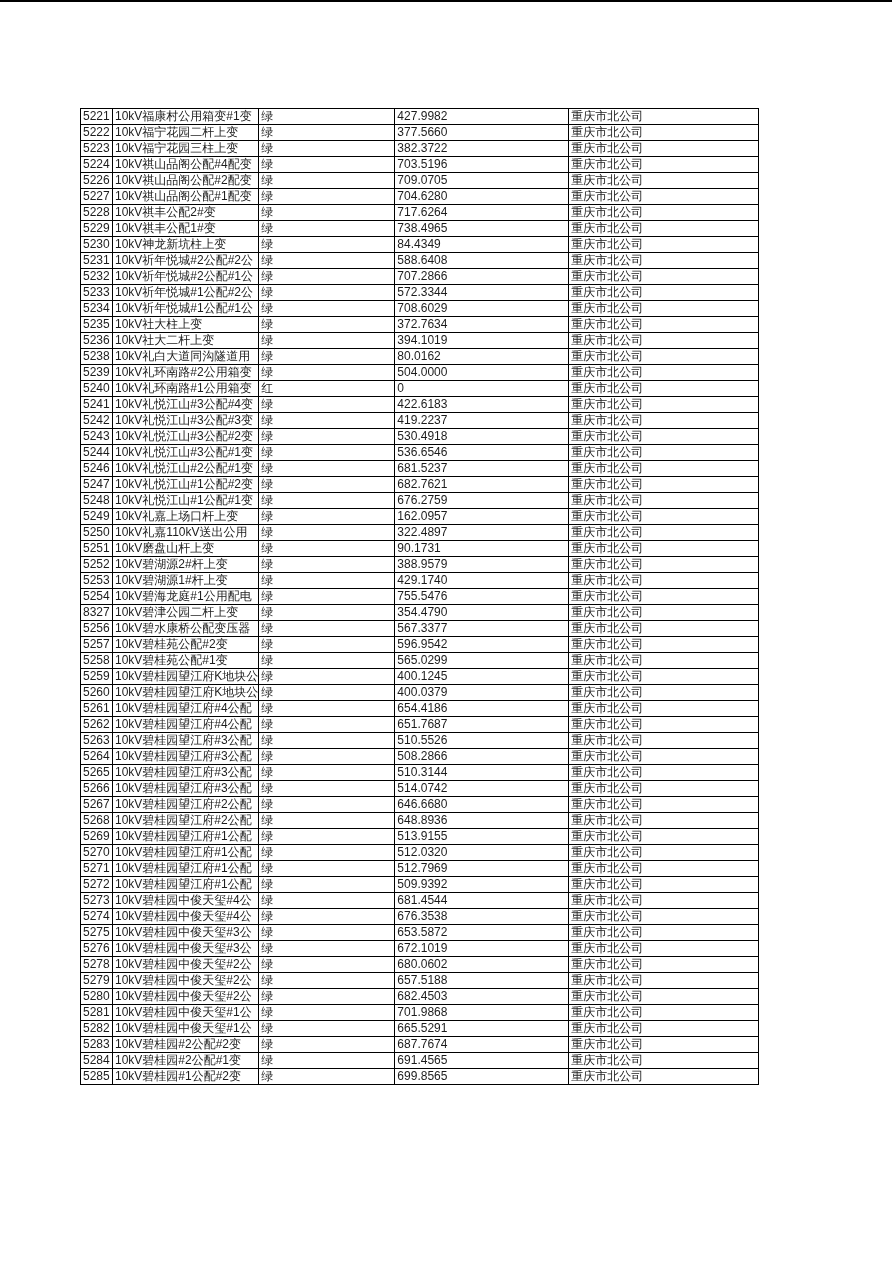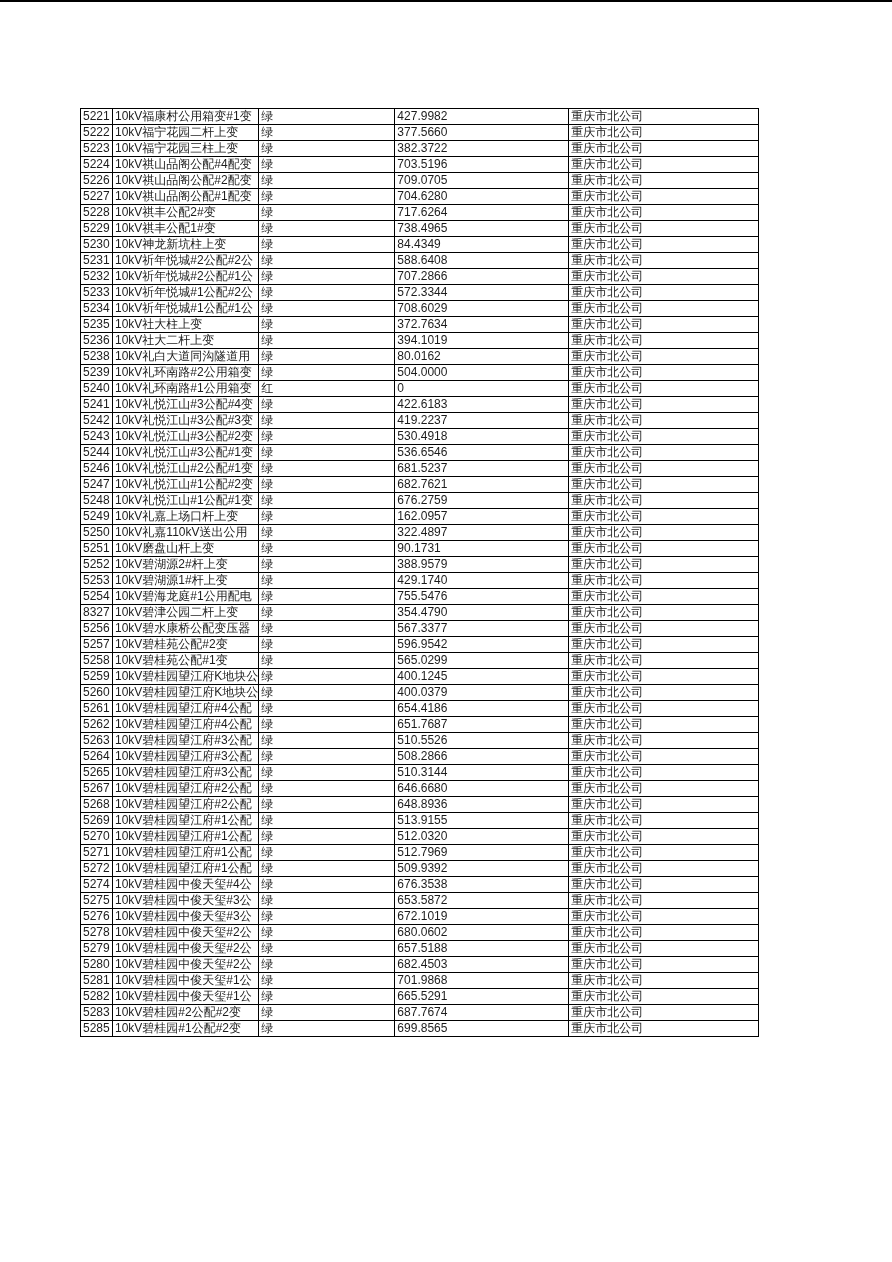--- a/index.html
+++ b/index.html
@@ -340,20 +340,27 @@
         <td class="c4">重庆市北公司</td>
       </tr>
       <tr>
         <td class="c0">5265</td>
         <td class="c1">10kV碧桂园望江府#3公配</td>
         <td class="c2">绿</td>
         <td class="c3">510.3144</td>
         <td class="c4">重庆市北公司</td>
       </tr>
       <tr>
+        <td class="c0">5266</td>
+        <td class="c1">10kV碧桂园望江府#3公配</td>
+        <td class="c2">绿</td>
+        <td class="c3">514.0742</td>
+        <td class="c4">重庆市北公司</td>
+      </tr>
+      <tr>
         <td class="c0">5267</td>
         <td class="c1">10kV碧桂园望江府#2公配</td>
         <td class="c2">绿</td>
         <td class="c3">646.6680</td>
         <td class="c4">重庆市北公司</td>
       </tr>
       <tr>
         <td class="c0">5268</td>
         <td class="c1">10kV碧桂园望江府#2公配</td>
         <td class="c2">绿</td>
@@ -382,20 +389,27 @@
         <td class="c4">重庆市北公司</td>
       </tr>
       <tr>
         <td class="c0">5272</td>
         <td class="c1">10kV碧桂园望江府#1公配</td>
         <td class="c2">绿</td>
         <td class="c3">509.9392</td>
         <td class="c4">重庆市北公司</td>
       </tr>
       <tr>
+        <td class="c0">5273</td>
+        <td class="c1">10kV碧桂园中俊天玺#4公</td>
+        <td class="c2">绿</td>
+        <td class="c3">681.4544</td>
+        <td class="c4">重庆市北公司</td>
+      </tr>
+      <tr>
         <td class="c0">5274</td>
         <td class="c1">10kV碧桂园中俊天玺#4公</td>
         <td class="c2">绿</td>
         <td class="c3">676.3538</td>
         <td class="c4">重庆市北公司</td>
       </tr>
       <tr>
         <td class="c0">5275</td>
         <td class="c1">10kV碧桂园中俊天玺#3公</td>
         <td class="c2">绿</td>
@@ -442,20 +456,27 @@
         <td class="c1">10kV碧桂园中俊天玺#1公</td>
         <td class="c2">绿</td>
         <td class="c3">665.5291</td>
         <td class="c4">重庆市北公司</td>
       </tr>
       <tr>
         <td class="c0">5283</td>
         <td class="c1">10kV碧桂园#2公配#2变</td>
         <td class="c2">绿</td>
         <td class="c3">687.7674</td>
+        <td class="c4">重庆市北公司</td>
+      </tr>
+      <tr>
+        <td class="c0">5284</td>
+        <td class="c1">10kV碧桂园#2公配#1变</td>
+        <td class="c2">绿</td>
+        <td class="c3">691.4565</td>
         <td class="c4">重庆市北公司</td>
       </tr>
       <tr>
         <td class="c0">5285</td>
         <td class="c1">10kV碧桂园#1公配#2变</td>
         <td class="c2">绿</td>
         <td class="c3">699.8565</td>
         <td class="c4">重庆市北公司</td>
       </tr>
     </tbody>

